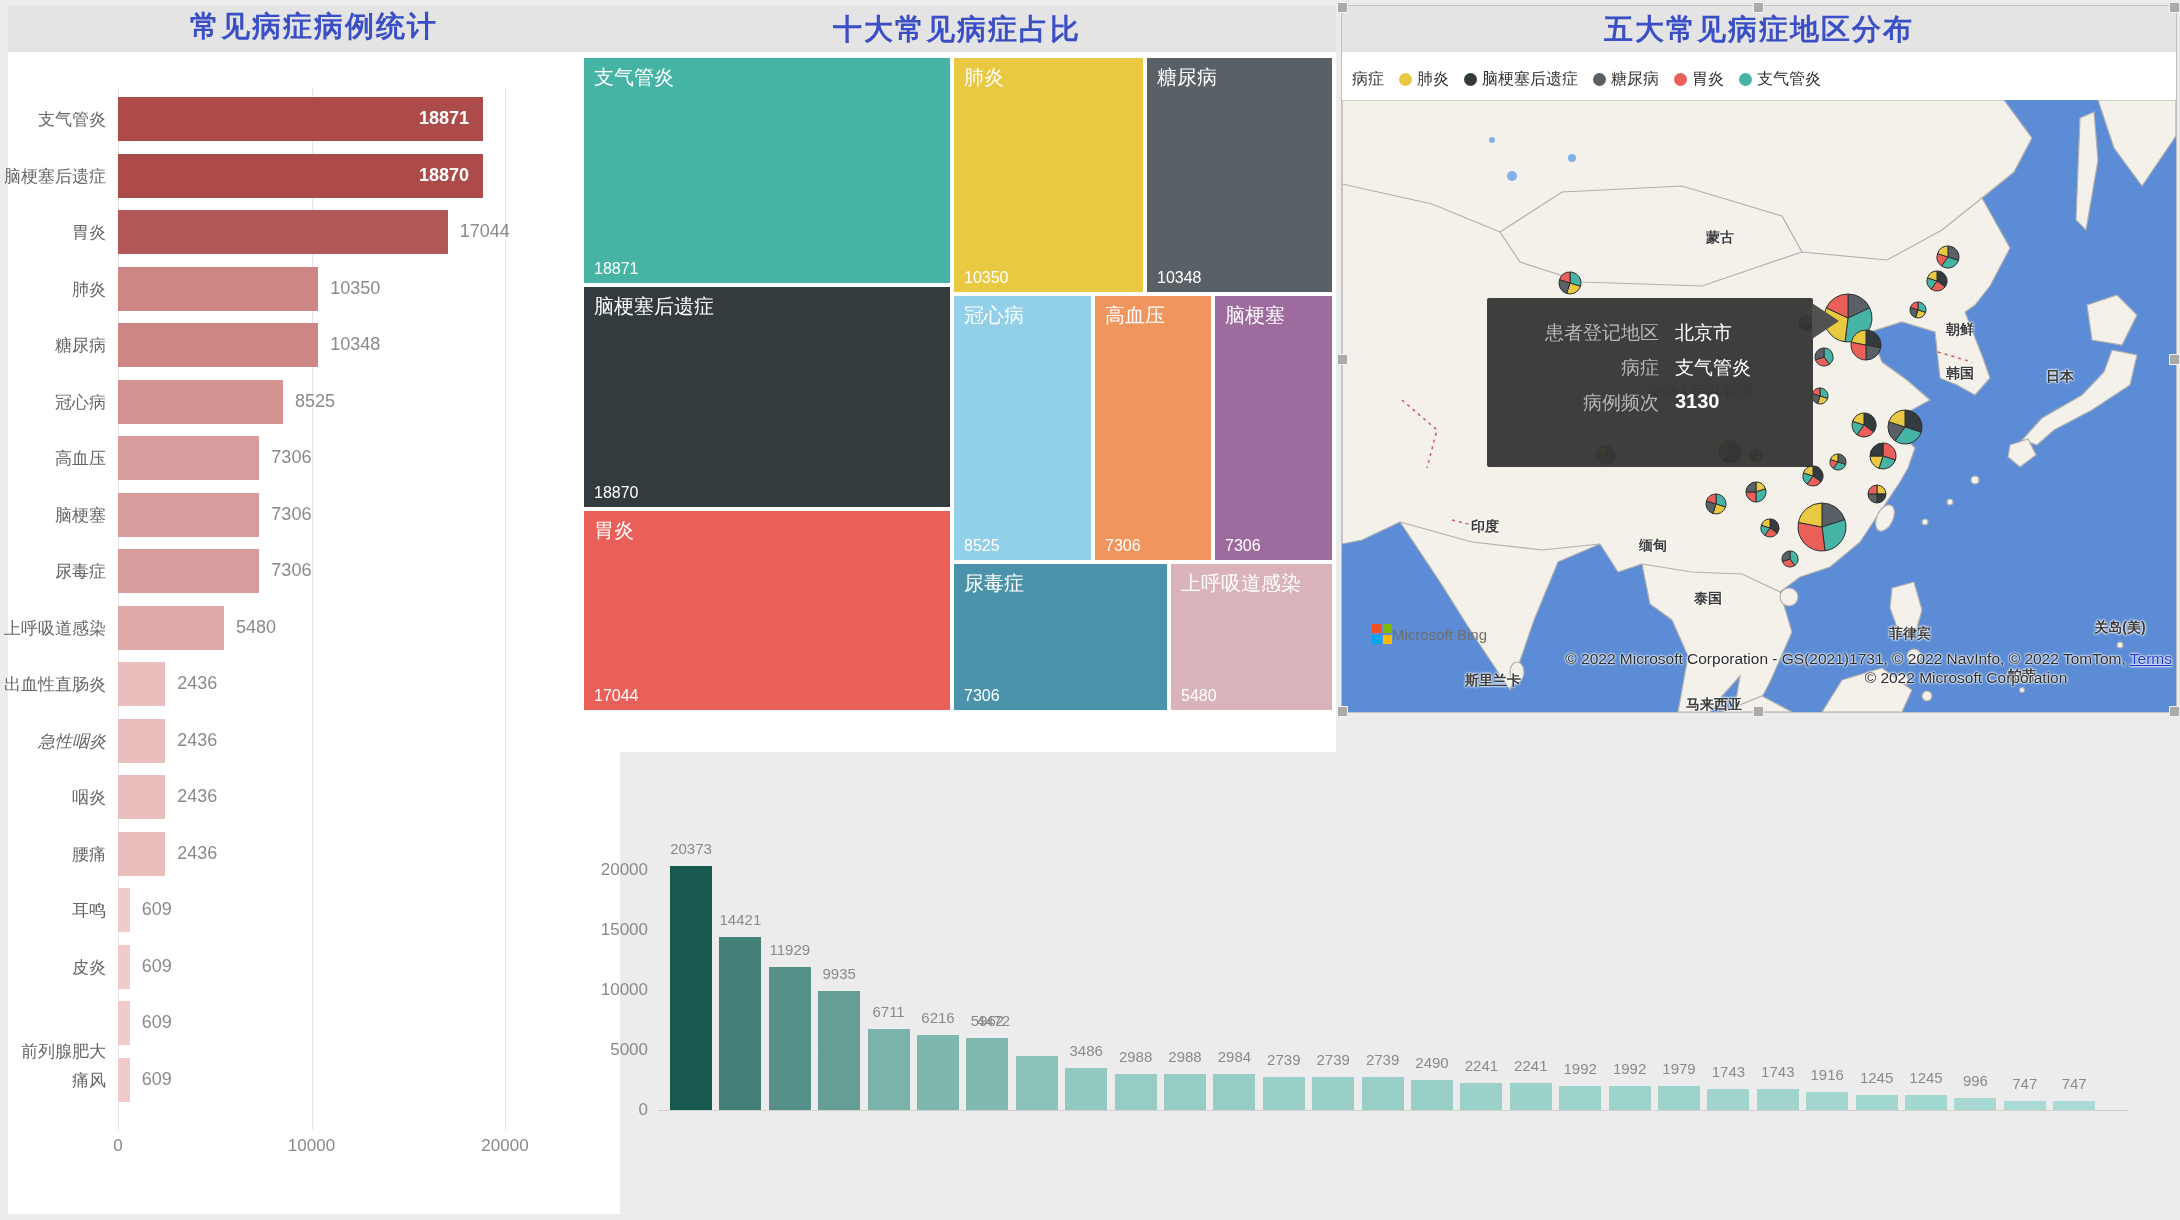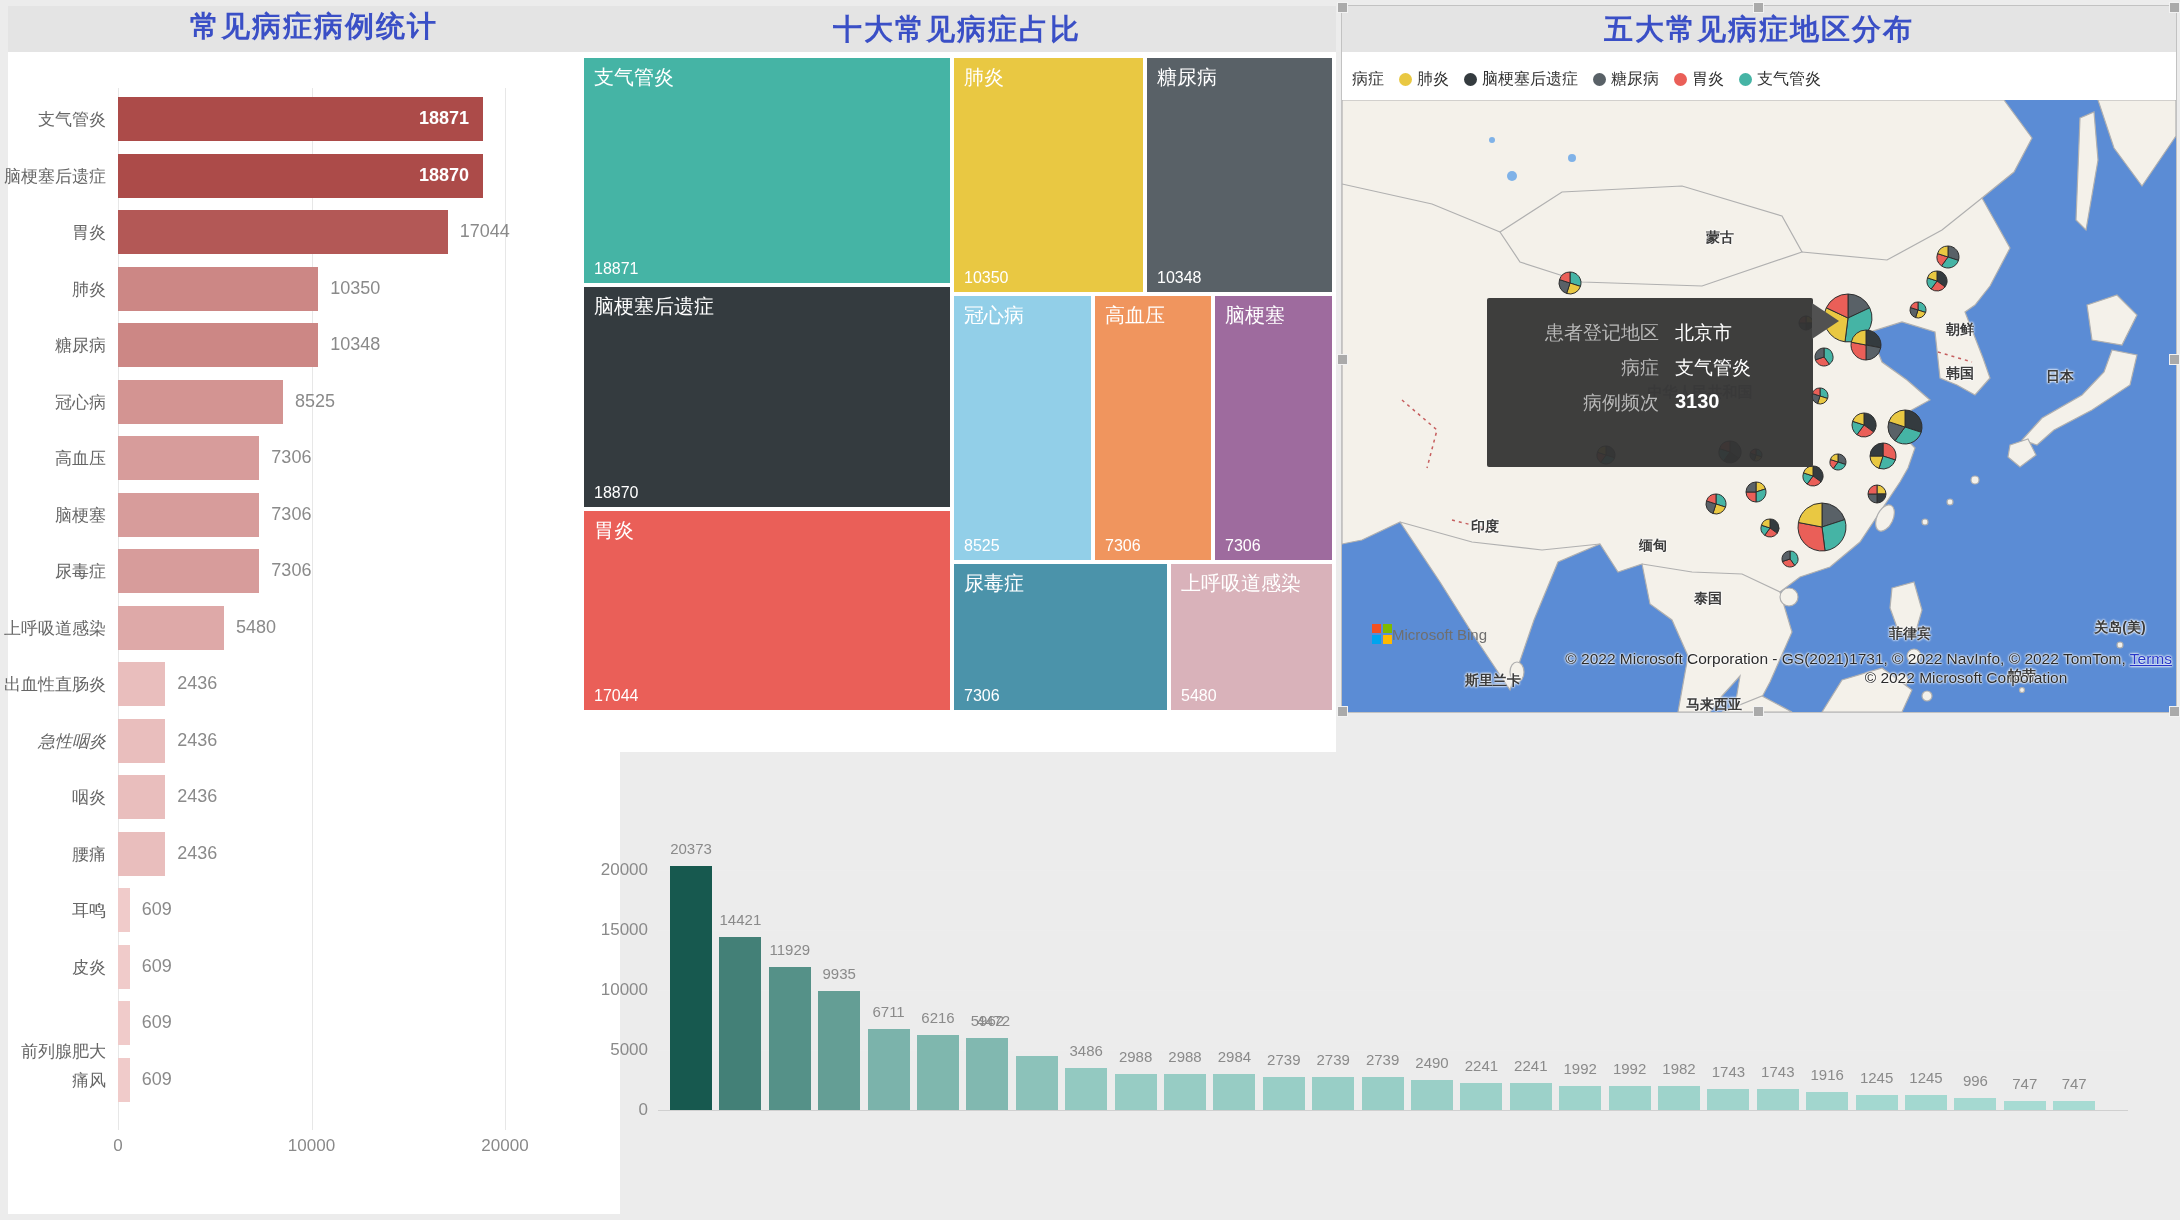--- a/index.html
+++ b/index.html
@@ -472,21 +472,21 @@
       <div class="val-label" style="left: 1372px; top: 1054.12px; width: 120px; text-align: center; font-size: 15px;">2490</div>
       <div class="bar" style="left: 1460.4px; top: 1083.11px; width: 42px; height: 26.892px; background: rgb(156, 209, 201);"></div>
       <div class="val-label" style="left: 1421.4px; top: 1057.11px; width: 120px; text-align: center; font-size: 15px;">2241</div>
       <div class="bar" style="left: 1509.8px; top: 1083.11px; width: 42px; height: 26.892px; background: rgb(156, 209, 201);"></div>
       <div class="val-label" style="left: 1470.8px; top: 1057.11px; width: 120px; text-align: center; font-size: 15px;">2241</div>
       <div class="bar" style="left: 1559.2px; top: 1086.1px; width: 42px; height: 23.904px; background: rgb(158, 211, 203);"></div>
       <div class="val-label" style="left: 1520.2px; top: 1060.1px; width: 120px; text-align: center; font-size: 15px;">1992</div>
       <div class="bar" style="left: 1608.6px; top: 1086.1px; width: 42px; height: 23.904px; background: rgb(158, 211, 203);"></div>
       <div class="val-label" style="left: 1569.6px; top: 1060.1px; width: 120px; text-align: center; font-size: 15px;">1992</div>
       <div class="bar" style="left: 1658px; top: 1086.14px; width: 42px; height: 23.856px; background: rgb(158, 211, 203);"></div>
-      <div class="val-label" style="left: 1619px; top: 1060.14px; width: 120px; text-align: center; font-size: 15px;">1982</div>
+      <div class="val-label" style="left: 1619px; top: 1060.14px; width: 120px; text-align: center; font-size: 15px;">1979</div>
       <div class="bar" style="left: 1707.4px; top: 1089.08px; width: 42px; height: 20.916px; background: rgb(160, 212, 204);"></div>
       <div class="val-label" style="left: 1668.4px; top: 1063.08px; width: 120px; text-align: center; font-size: 15px;">1743</div>
       <div class="bar" style="left: 1756.8px; top: 1089.08px; width: 42px; height: 20.916px; background: rgb(160, 212, 204);"></div>
       <div class="val-label" style="left: 1717.8px; top: 1063.08px; width: 120px; text-align: center; font-size: 15px;">1743</div>
       <div class="bar" style="left: 1806.2px; top: 1092.07px; width: 42px; height: 17.928px; background: rgb(162, 214, 206);"></div>
       <div class="val-label" style="left: 1767.2px; top: 1066.07px; width: 120px; text-align: center; font-size: 15px;">1916</div>
       <div class="bar" style="left: 1855.6px; top: 1095.06px; width: 42px; height: 14.94px; background: rgb(163, 216, 208);"></div>
       <div class="val-label" style="left: 1816.6px; top: 1069.06px; width: 120px; text-align: center; font-size: 15px;">1245</div>
       <div class="bar" style="left: 1905px; top: 1095.06px; width: 42px; height: 14.94px; background: rgb(163, 216, 208);"></div>
       <div class="val-label" style="left: 1866px; top: 1069.06px; width: 120px; text-align: center; font-size: 15px;">1245</div>

